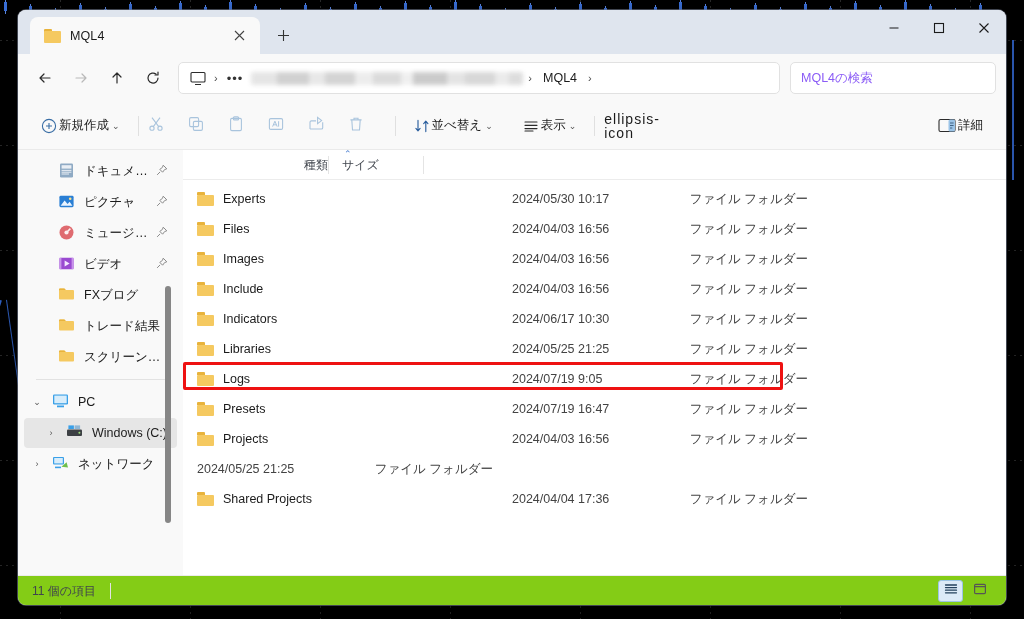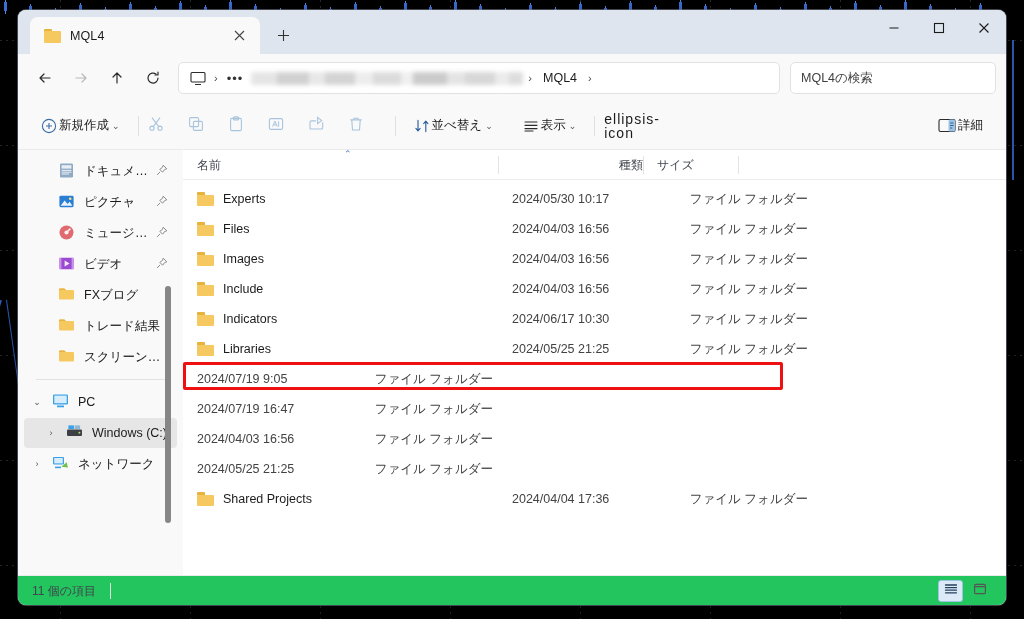--- a/index.html
+++ b/index.html
@@ -61,21 +61,21 @@
     background:
       linear-gradient(90deg,#e4e4e4 0 26px,#cfcfcf 26px 58px,#e7e7e7 58px 74px,
       #d2d2d2 74px 104px,#ececec 104px 122px,#dadada 122px 150px,#efefef 150px 162px,
       #c9c9c9 162px 196px,#e3e3e3 196px 214px,#d6d6d6 214px 244px,#eaeaea 244px 258px,
       #dcdcdc 258px 272px);
     filter: blur(2.1px); opacity: .95;
   }
   #searchbox { width: 206px; height: 32px; background: #ffffff; border: 1px solid #e1e1e1;
                border-radius: 5px; display: flex; align-items: center; padding: 0 10px;
                margin-left: 8px; }
-  #searchbox .ph { font-size: 12.5px; color: #404040; }
+  #searchbox .ph { font-size: 12.5px; color: #8b5cf6; }
 
   
   #cmdbar { height: 48px; background: #f9f9f9; display: flex; align-items: center;
             padding: 0 14px; gap: 2px; flex: 0 0 auto;
             border-bottom: 1px solid #eaeaea; }
   .cmd { height: 32px; display: flex; align-items: center; gap: 2px; padding: 0 9px;
          border-radius: 5px; font-size: 12.5px; color: #1b1b1b; }
   .cmd-icononly { width: 38px; justify-content: flex-start; padding: 0; }
   .cmd .chev { font-size: 9px; color: #555; margin-left: 1px; }
   .cmd-sep { width: 1px; height: 20px; background: #e0e0e0; margin: 0 7px; }
@@ -129,21 +129,21 @@
   .folder::before { content: ""; position: absolute; left: 0; top: 0; width: 8px;
                     height: 3px; background: #e8b33c; border-radius: 1px 1px 0 0; }
   .folder::after { content: ""; position: absolute; left: 0; top: 2.5px; width: 17px;
                    height: 11.5px; background: #f5c960; border-radius: 1px; }
 
   
   #annot { position: absolute; left: 0px; top: 244px; width: 600px; height: 28px;
            border: 3px solid #ee1111; border-radius: 2px; pointer-events: none; }
 
   
-  #statusbar { height: 30px; background: #22c55e; border-top: 1px solid #ececec;
+  #statusbar { height: 30px; background: #84cc16; border-top: 1px solid #ececec;
                display: flex; align-items: center; padding: 0 14px; flex: 0 0 auto; }
   #statustext { font-size: 12px; color: #40454d; padding-right: 14px;
                 border-right: 1px solid #e2e2e2; height: 16px; line-height: 16px; }
   #viewtoggle { margin-left: auto; display: flex; gap: 4px; }
   .vbtn { width: 25px; height: 22px; display: flex; align-items: center;
           justify-content: center; border-radius: 3px; }
   .vbtn.active { background: #dceaf7; border: 1px solid #9dc4e4; }
 </style>
 </head>
 <body>
@@ -550,21 +550,20 @@
                 <path d="M3 12.4 H9" stroke="#3aa0e8" stroke-width="1.6"></path>
               </svg></span>
             <span class="nav-label">ネットワーク</span>
           </div>
         </div>
       <div id="sb-scroll"></div>
     </div>
 
     <div id="filelist">
       <div id="colheader">
-        <div class="col c-name">名前</div>
         <div class="col c-type">種類</div>
         <div class="col c-size">サイズ</div>
         <div class="col c-tail"></div>
         <div id="sortmark">⌃</div>
       </div>
       <div id="rows">
           <div class="row">
             <div class="cell c-name">
               <span class="folder"></span>
               <span>Experts</span>
@@ -612,30 +611,42 @@
           <div class="row">
             <div class="cell c-name">
               <span class="folder"></span>
               <span>Libraries</span>
             </div>
             <div class="cell c-date">2024/05/25 21:25</div>
             <div class="cell c-type">ファイル フォルダー</div>
             <div class="cell c-size"></div>
           </div>
           <div class="row">
+            <div class="cell c-name">
+              <span class="folder"></span>
+              <span>Logs</span>
+            </div>
             <div class="cell c-date">2024/07/19 9:05</div>
             <div class="cell c-type">ファイル フォルダー</div>
             <div class="cell c-size"></div>
           </div>
           <div class="row">
+            <div class="cell c-name">
+              <span class="folder"></span>
+              <span>Presets</span>
+            </div>
             <div class="cell c-date">2024/07/19 16:47</div>
             <div class="cell c-type">ファイル フォルダー</div>
             <div class="cell c-size"></div>
           </div>
           <div class="row">
+            <div class="cell c-name">
+              <span class="folder"></span>
+              <span>Projects</span>
+            </div>
             <div class="cell c-date">2024/04/03 16:56</div>
             <div class="cell c-type">ファイル フォルダー</div>
             <div class="cell c-size"></div>
           </div>
           <div class="row">
             <div class="cell c-date">2024/05/25 21:25</div>
             <div class="cell c-type">ファイル フォルダー</div>
             <div class="cell c-size"></div>
           </div>
           <div class="row">

